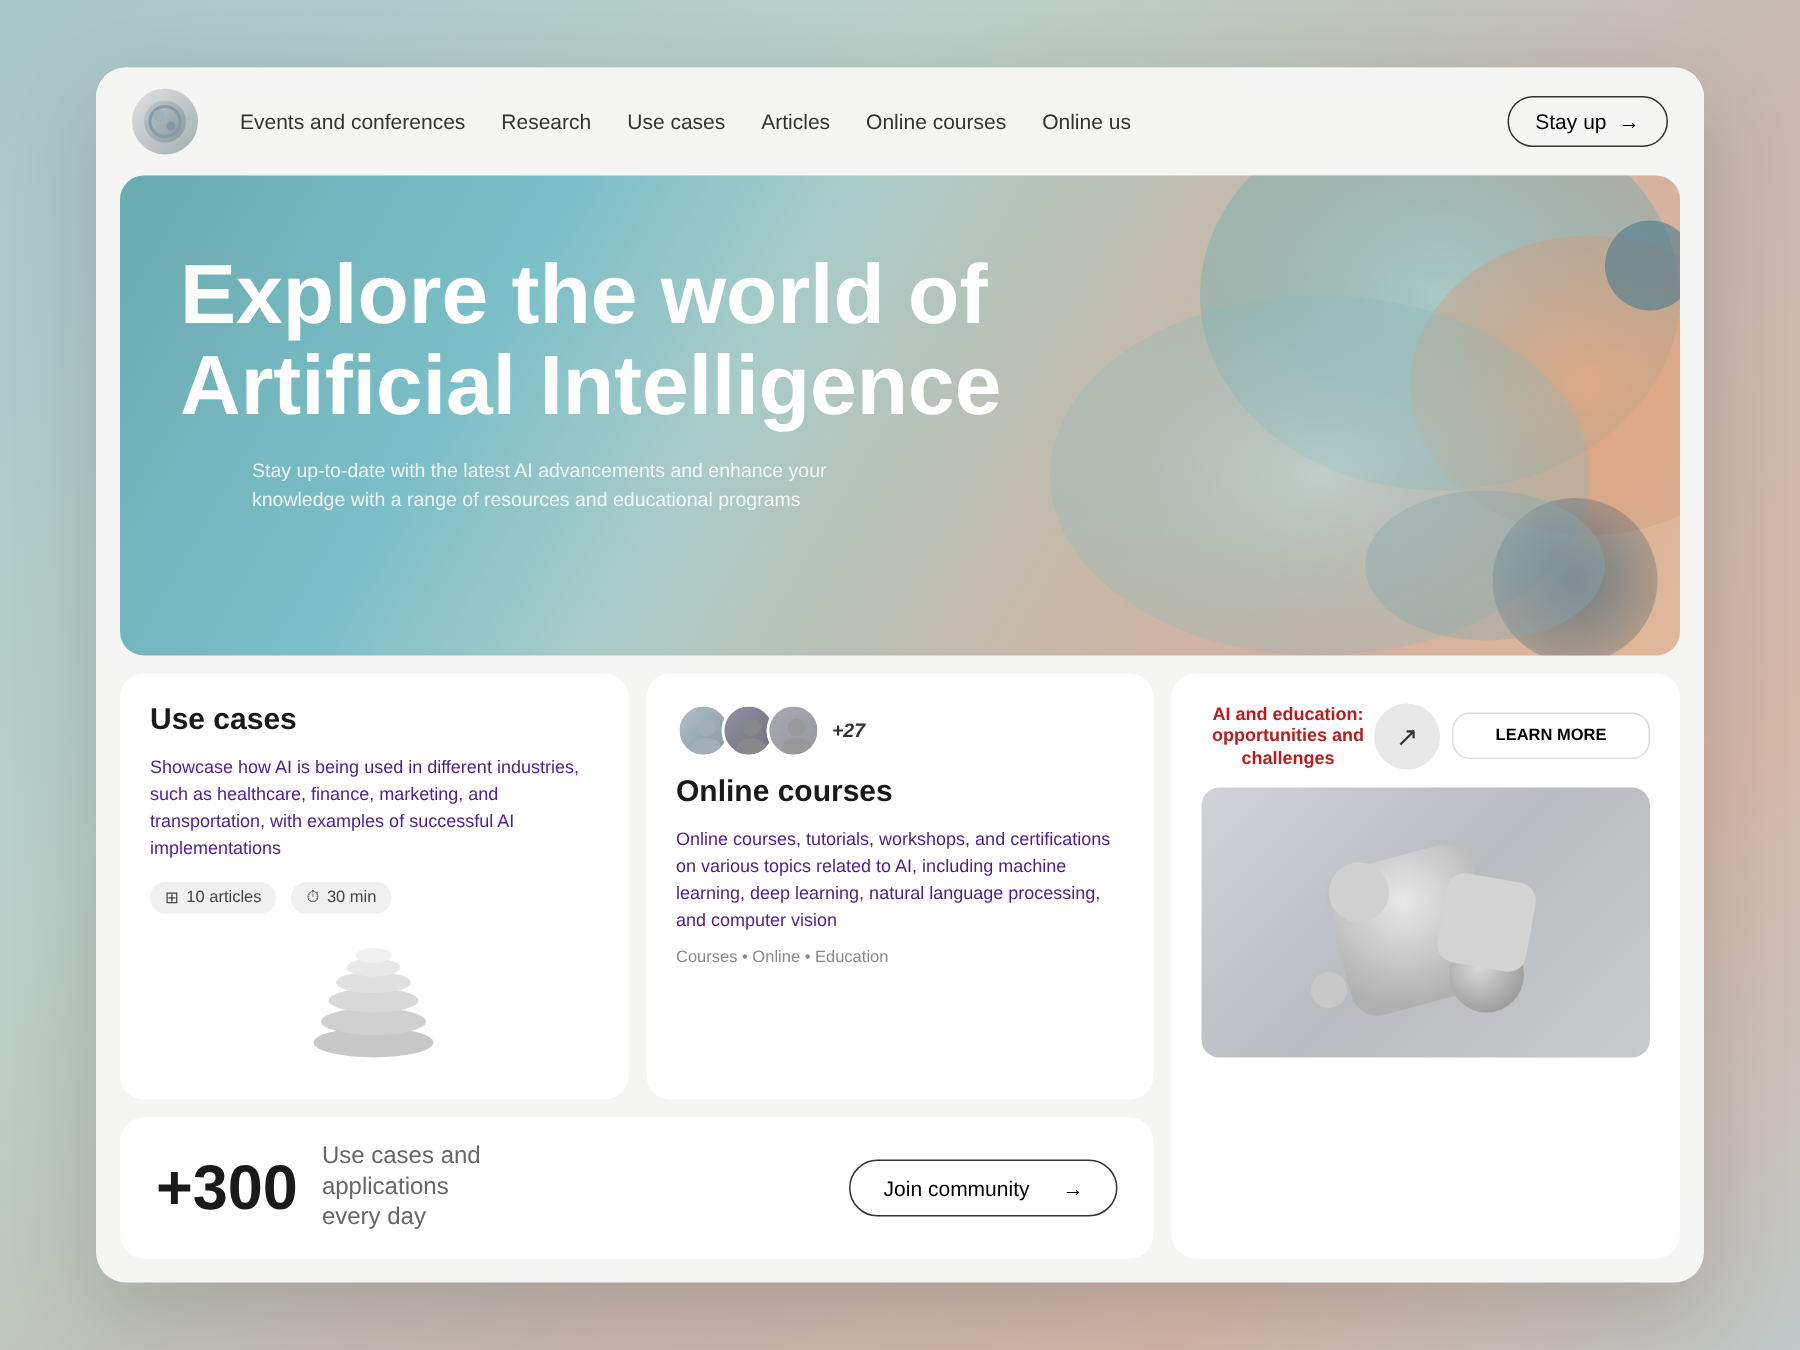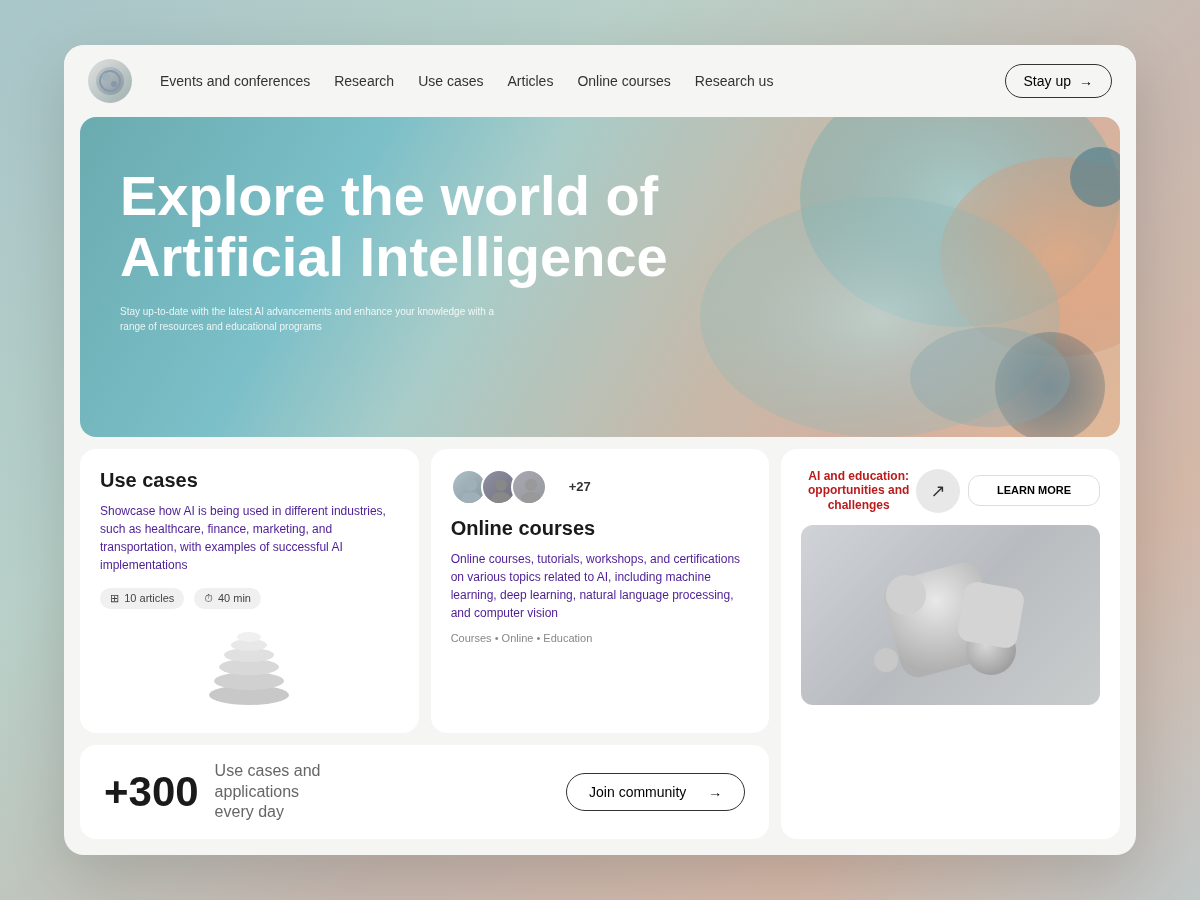--- a/index.html
+++ b/index.html
@@ -85,27 +85,28 @@
     .hero-title {
       font-size: 56px;
       font-weight: 800;
       color: #fff;
       line-height: 1.1;
       max-width: 680px;
       position: relative;
       z-index: 2;
     }
     .hero-sub {
-      font-size: 10px;
+      font-size: 13px;
       color: rgba(255,255,255,0.85);
       margin-top: 16px;
       max-width: 400px;
       line-height: 1.5;
       position: relative;
       z-index: 2;
+      margin-left: 48px;
     }
     .hero-blobs {
       position: absolute;
       right: -20px;
       top: -20px;
       width: 500px;
       height: 360px;
       z-index: 1;
     }
     .card {
@@ -165,21 +166,22 @@
       border: 2px solid #fff;
       margin-left: -6px;
       overflow: hidden;
       background: linear-gradient(135deg, #a0a8aa, #888);
     }
     .avatar:first-child { margin-left: 0; }
     .avatar-count {
       font-size: 13px;
       font-weight: 600;
       color: #333;
-      margin-left: 22px;
+      margin-left: 8px;
+      font-style: italic;
     }
     .online-tags {
       font-size: 11px;
       color: #888;
       margin-top: 10px;
     }
 
     
     .ai-edu-card {
       background: #fff;
@@ -312,21 +314,21 @@
           <circle cx="18" cy="17" r="3" fill="#8898a8"></circle>
         </svg>
       </div>
     </div>
     <div class="nav-links">
       <a class="nav-link">Events and conferences</a>
       <a class="nav-link">Research</a>
       <a class="nav-link">Use cases</a>
       <a class="nav-link">Articles</a>
       <a class="nav-link">Online courses</a>
-      <a class="nav-link">Research us</a>
+      <a class="nav-link">Online us</a>
     </div>
     <button class="signup-btn">
       <span>Stay up</span>
       <span>→</span>
     </button>
   </nav>
 
   <section class="hero">
     <div class="hero-title">Explore the world of Artificial Intelligence</div>
     <div class="hero-sub">Stay up-to-date with the latest AI advancements and enhance your knowledge with a range of resources and educational programs</div>
@@ -364,21 +366,21 @@
     <div class="card use-cases-card">
       <div class="card-title">Use cases</div>
       <div class="card-text">Showcase how AI is being used in different industries, such as healthcare, finance, marketing, and transportation, with examples of successful AI implementations</div>
       <div class="card-tags">
         <div class="tag">
           <span class="tag-icon">⊞</span>
           <span>10 articles</span>
         </div>
         <div class="tag">
           <span class="tag-icon">⏱</span>
-          <span>40 min</span>
+          <span>30 min</span>
         </div>
       </div>
       <div class="card-img-area">
 
         <svg width="100" height="90" viewBox="0 0 100 90">
           <defs>
             <linearGradient id="sg1" x1="0%" y1="0%" x2="100%" y2="100%">
               <stop offset="0%" stop-color="#ddd"></stop>
               <stop offset="100%" stop-color="#bbb"></stop>
             </linearGradient>

